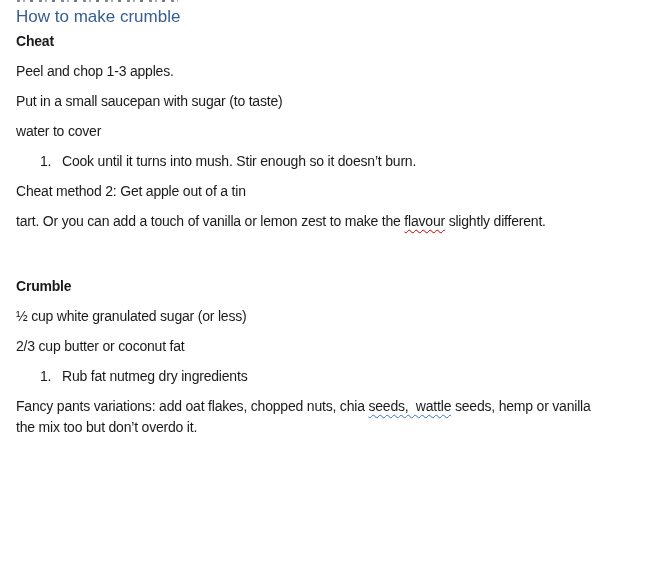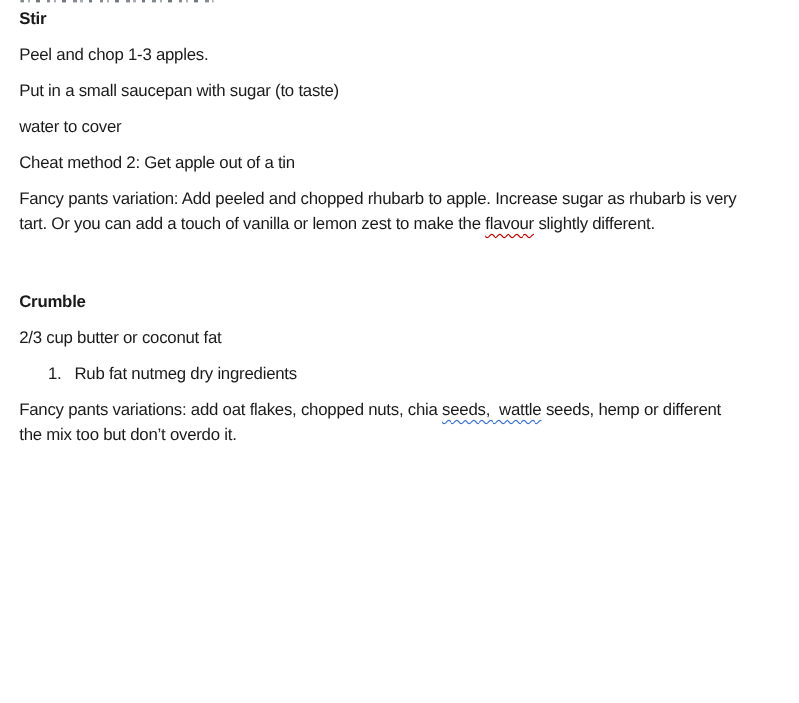--- a/index.html
+++ b/index.html
@@ -66,49 +66,57 @@
     text-underline-offset: 3px;
     text-decoration-skip-ink: none;
   }
 </style>
 </head>
 <body>
 
 <div class="page">
   <div class="remnant"></div>
   <div class="doc">
+      <div class="block title-block">
+        <div class="line"><span>How to make crumble</span></div>
+      </div>
       <div class="block heading-block">
-        <div class="line"><span>Stir</span></div>
+        <div class="line"><span>Cheat</span></div>
       </div>
       <div class="block para-block">
         <div class="line"><span>Peel and chop 1-3 apples.</span></div>
       </div>
       <div class="block para-block">
         <div class="line"><span>Put in a small saucepan with sugar (to taste)</span></div>
       </div>
       <div class="block para-block">
         <div class="line"><span>water to cover</span></div>
       </div>
+      <div class="block list-block">
+        <div class="line"><span class="list-num">1.</span><span>Cook until it turns into mush. Stir enough so it doesn’t burn.</span></div>
+      </div>
       <div class="block para-block">
       </div>
       <div class="block para-block">
         <div class="line"><span>Cheat method 2: Get apple out of a tin</span></div>
       </div>
       <div class="block para-block">
-        <div class="line"><span>Fancy pants variation: Add peeled and chopped rhubarb to apple. Increase sugar as rhubarb is very</span></div>
         <div class="line"><span>tart. Or you can add a touch of vanilla or lemon zest to make the </span><span class="sq-red">flavour</span><span> slightly different.</span></div>
       </div>
       <div class="spacer-block"></div>
       <div class="block heading-block">
         <div class="line"><span>Crumble</span></div>
+      </div>
+      <div class="block para-block">
+        <div class="line"><span>½ cup white granulated sugar (or less)</span></div>
       </div>
       <div class="block para-block">
         <div class="line"><span>2/3 cup butter or coconut fat</span></div>
       </div>
       <div class="block list-block">
         <div class="line"><span class="list-num">1.</span><span>Rub fat nutmeg dry ingredients</span></div>
       </div>
       <div class="block para-block">
-        <div class="line"><span>Fancy pants variations: add oat flakes, chopped nuts, chia </span><span class="sq-blue">seeds,  wattle</span><span> seeds, hemp or different</span></div>
+        <div class="line"><span>Fancy pants variations: add oat flakes, chopped nuts, chia </span><span class="sq-blue">seeds,  wattle</span><span> seeds, hemp or vanilla</span></div>
         <div class="line"><span>the mix too but don’t overdo it.</span></div>
       </div>
     </div>
 </div>
 
 </body></html>

